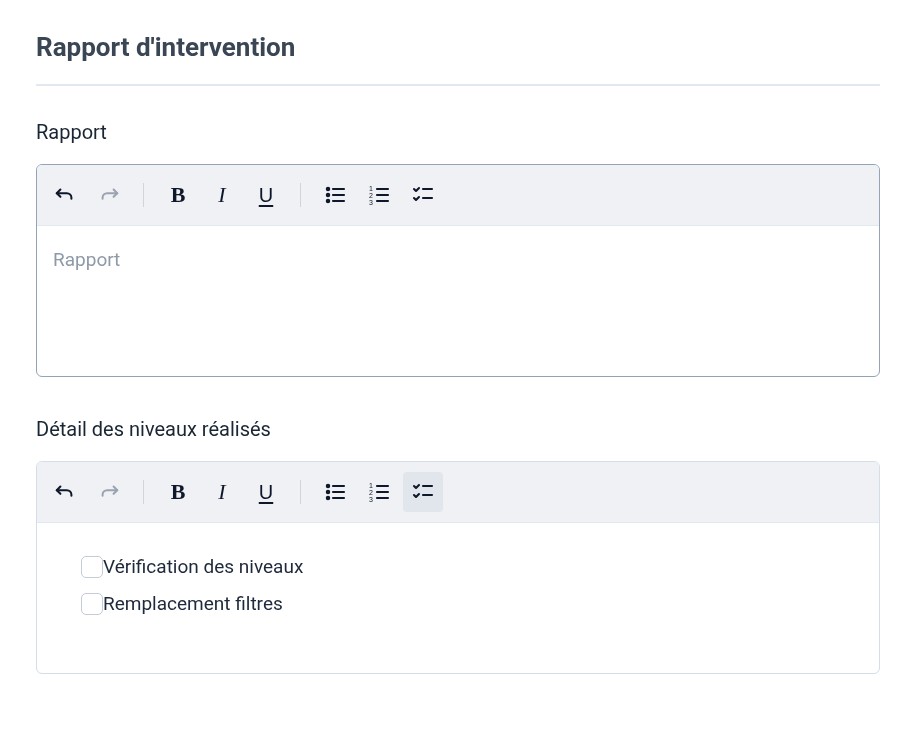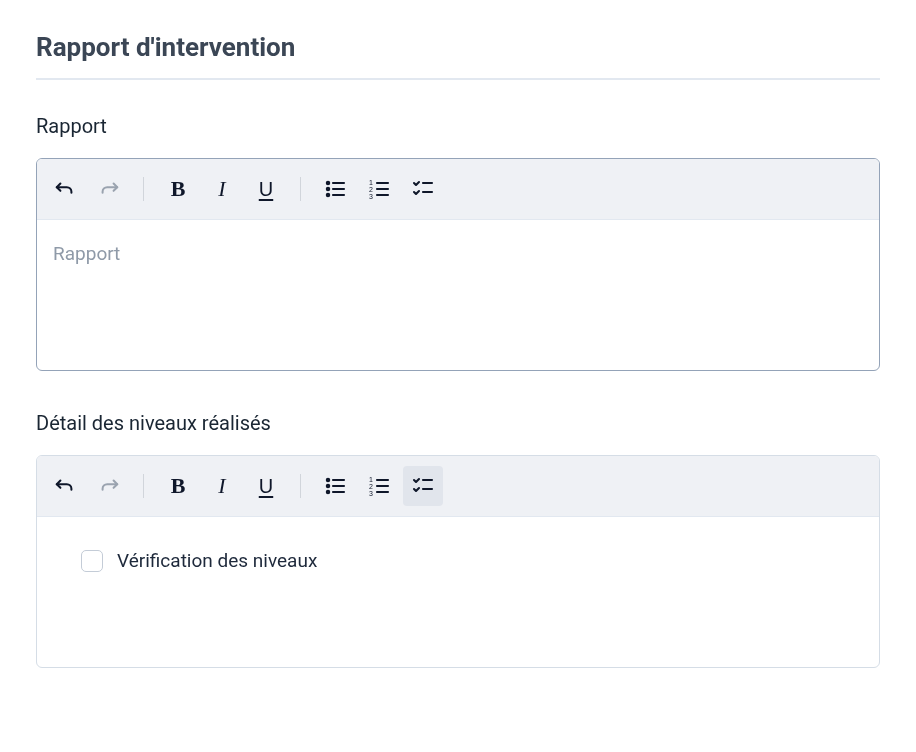--- a/index.html
+++ b/index.html
@@ -6,21 +6,21 @@
     body {
       font-family: -apple-system, BlinkMacSystemFont, "Segoe UI", Roboto, Helvetica, Arial, sans-serif;
       background: #ffffff;
       padding: 32px 36px;
       color: #1e293b;
     }
     .section-title {
       font-size: 26px;
       font-weight: 700;
       color: #3b4655;
-      padding-bottom: 16px;
+      padding-bottom: 22px;
       border-bottom: 2px solid #e2e8f0;
       margin-bottom: 34px;
     }
     .field-label {
       font-size: 20px;
       color: #1a2633;
       margin-bottom: 20px;
     }
     .editor {
       border: 1px solid #94a3b8;
@@ -73,21 +73,20 @@
     .editor-body.placeholder {
       color: #8f9aa8;
     }
     .checklist {
       list-style: none;
       padding: 10px 0 0 28px;
     }
     .checklist li {
       display: flex;
       align-items: center;
-      gap: 14px;
       margin-bottom: 14px;
       font-size: 19px;
       color: #1e293b;
     }
     .chk {
       width: 22px;
       height: 22px;
       border: 1.5px solid #c4ccd7;
       border-radius: 5px;
       background: #ffffff;
@@ -221,15 +220,19 @@
           <line x1="12" y1="15" x2="21" y2="15"></line>
         </svg>
     </button>
   </div>
   <div class="editor-body" contenteditable="true" style="">
     <ul class="checklist">
       <li>
         <span class="chk"></span>
         <span>Vérification des niveaux</span>
       </li>
+      <li>
+        <span class="chk"></span>
+        <span>Remplacement filtres</span>
+      </li>
     </ul>
   </div>
 </div>
 
 </body></html>

